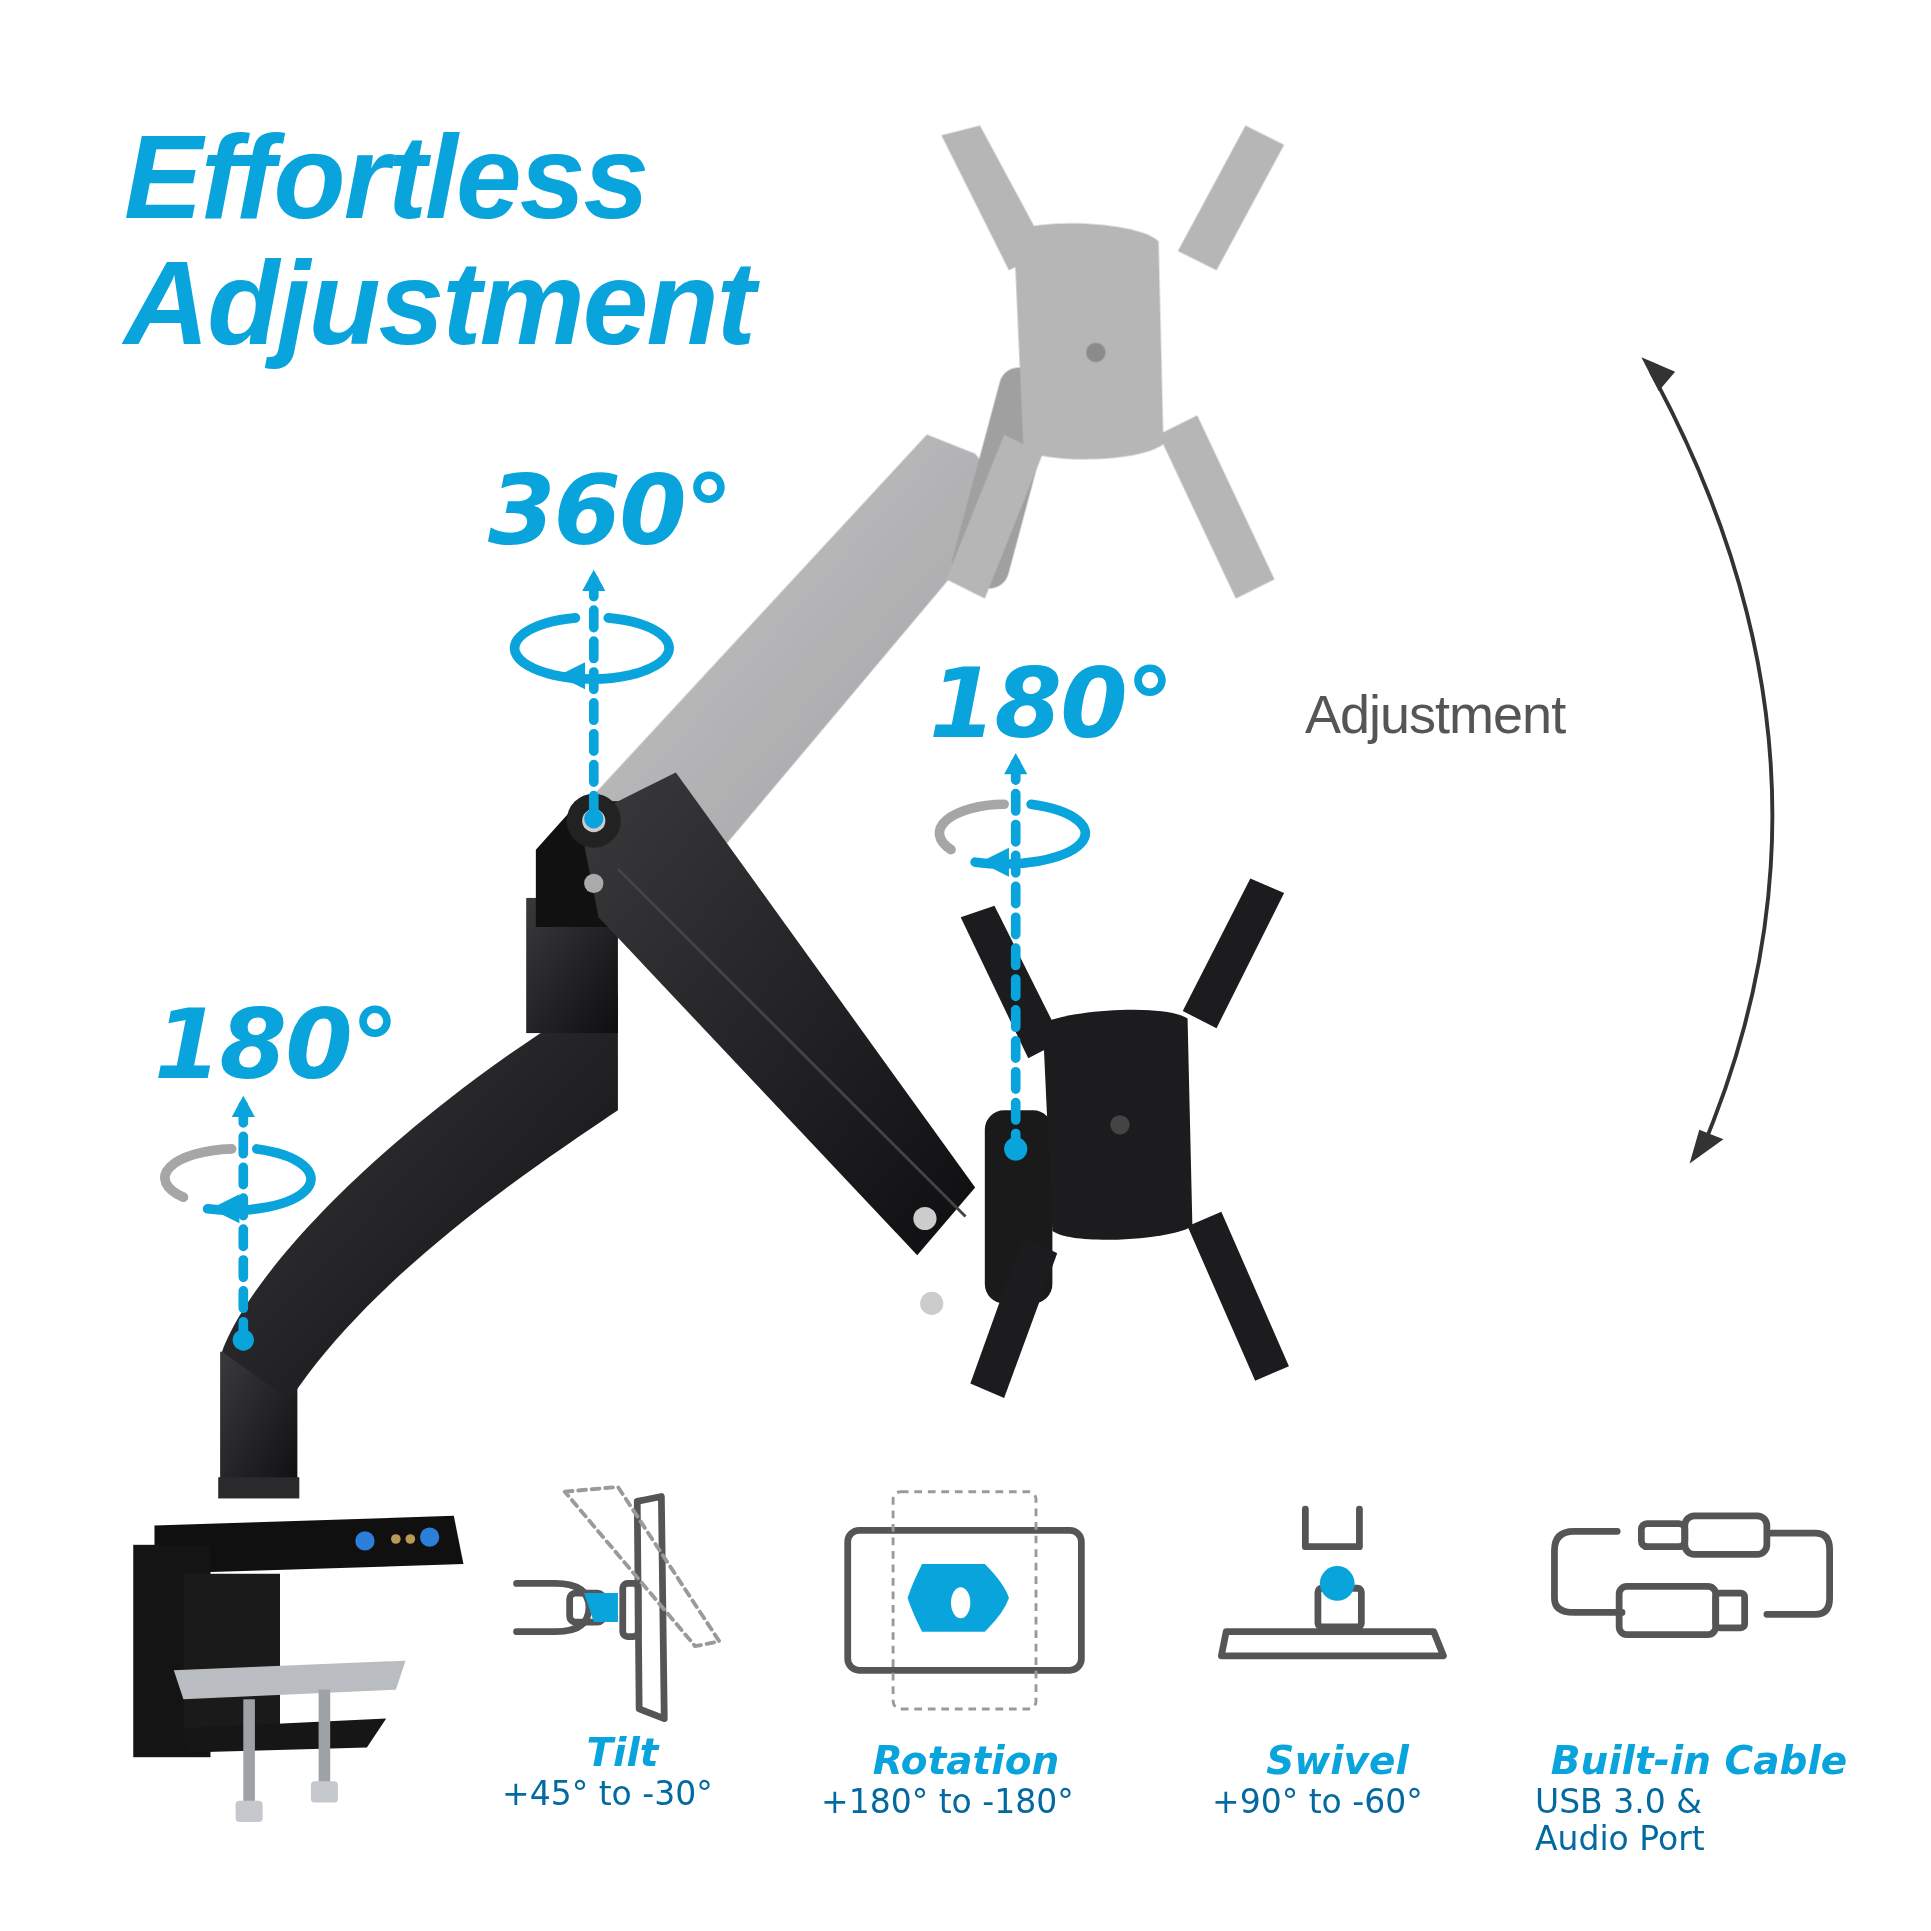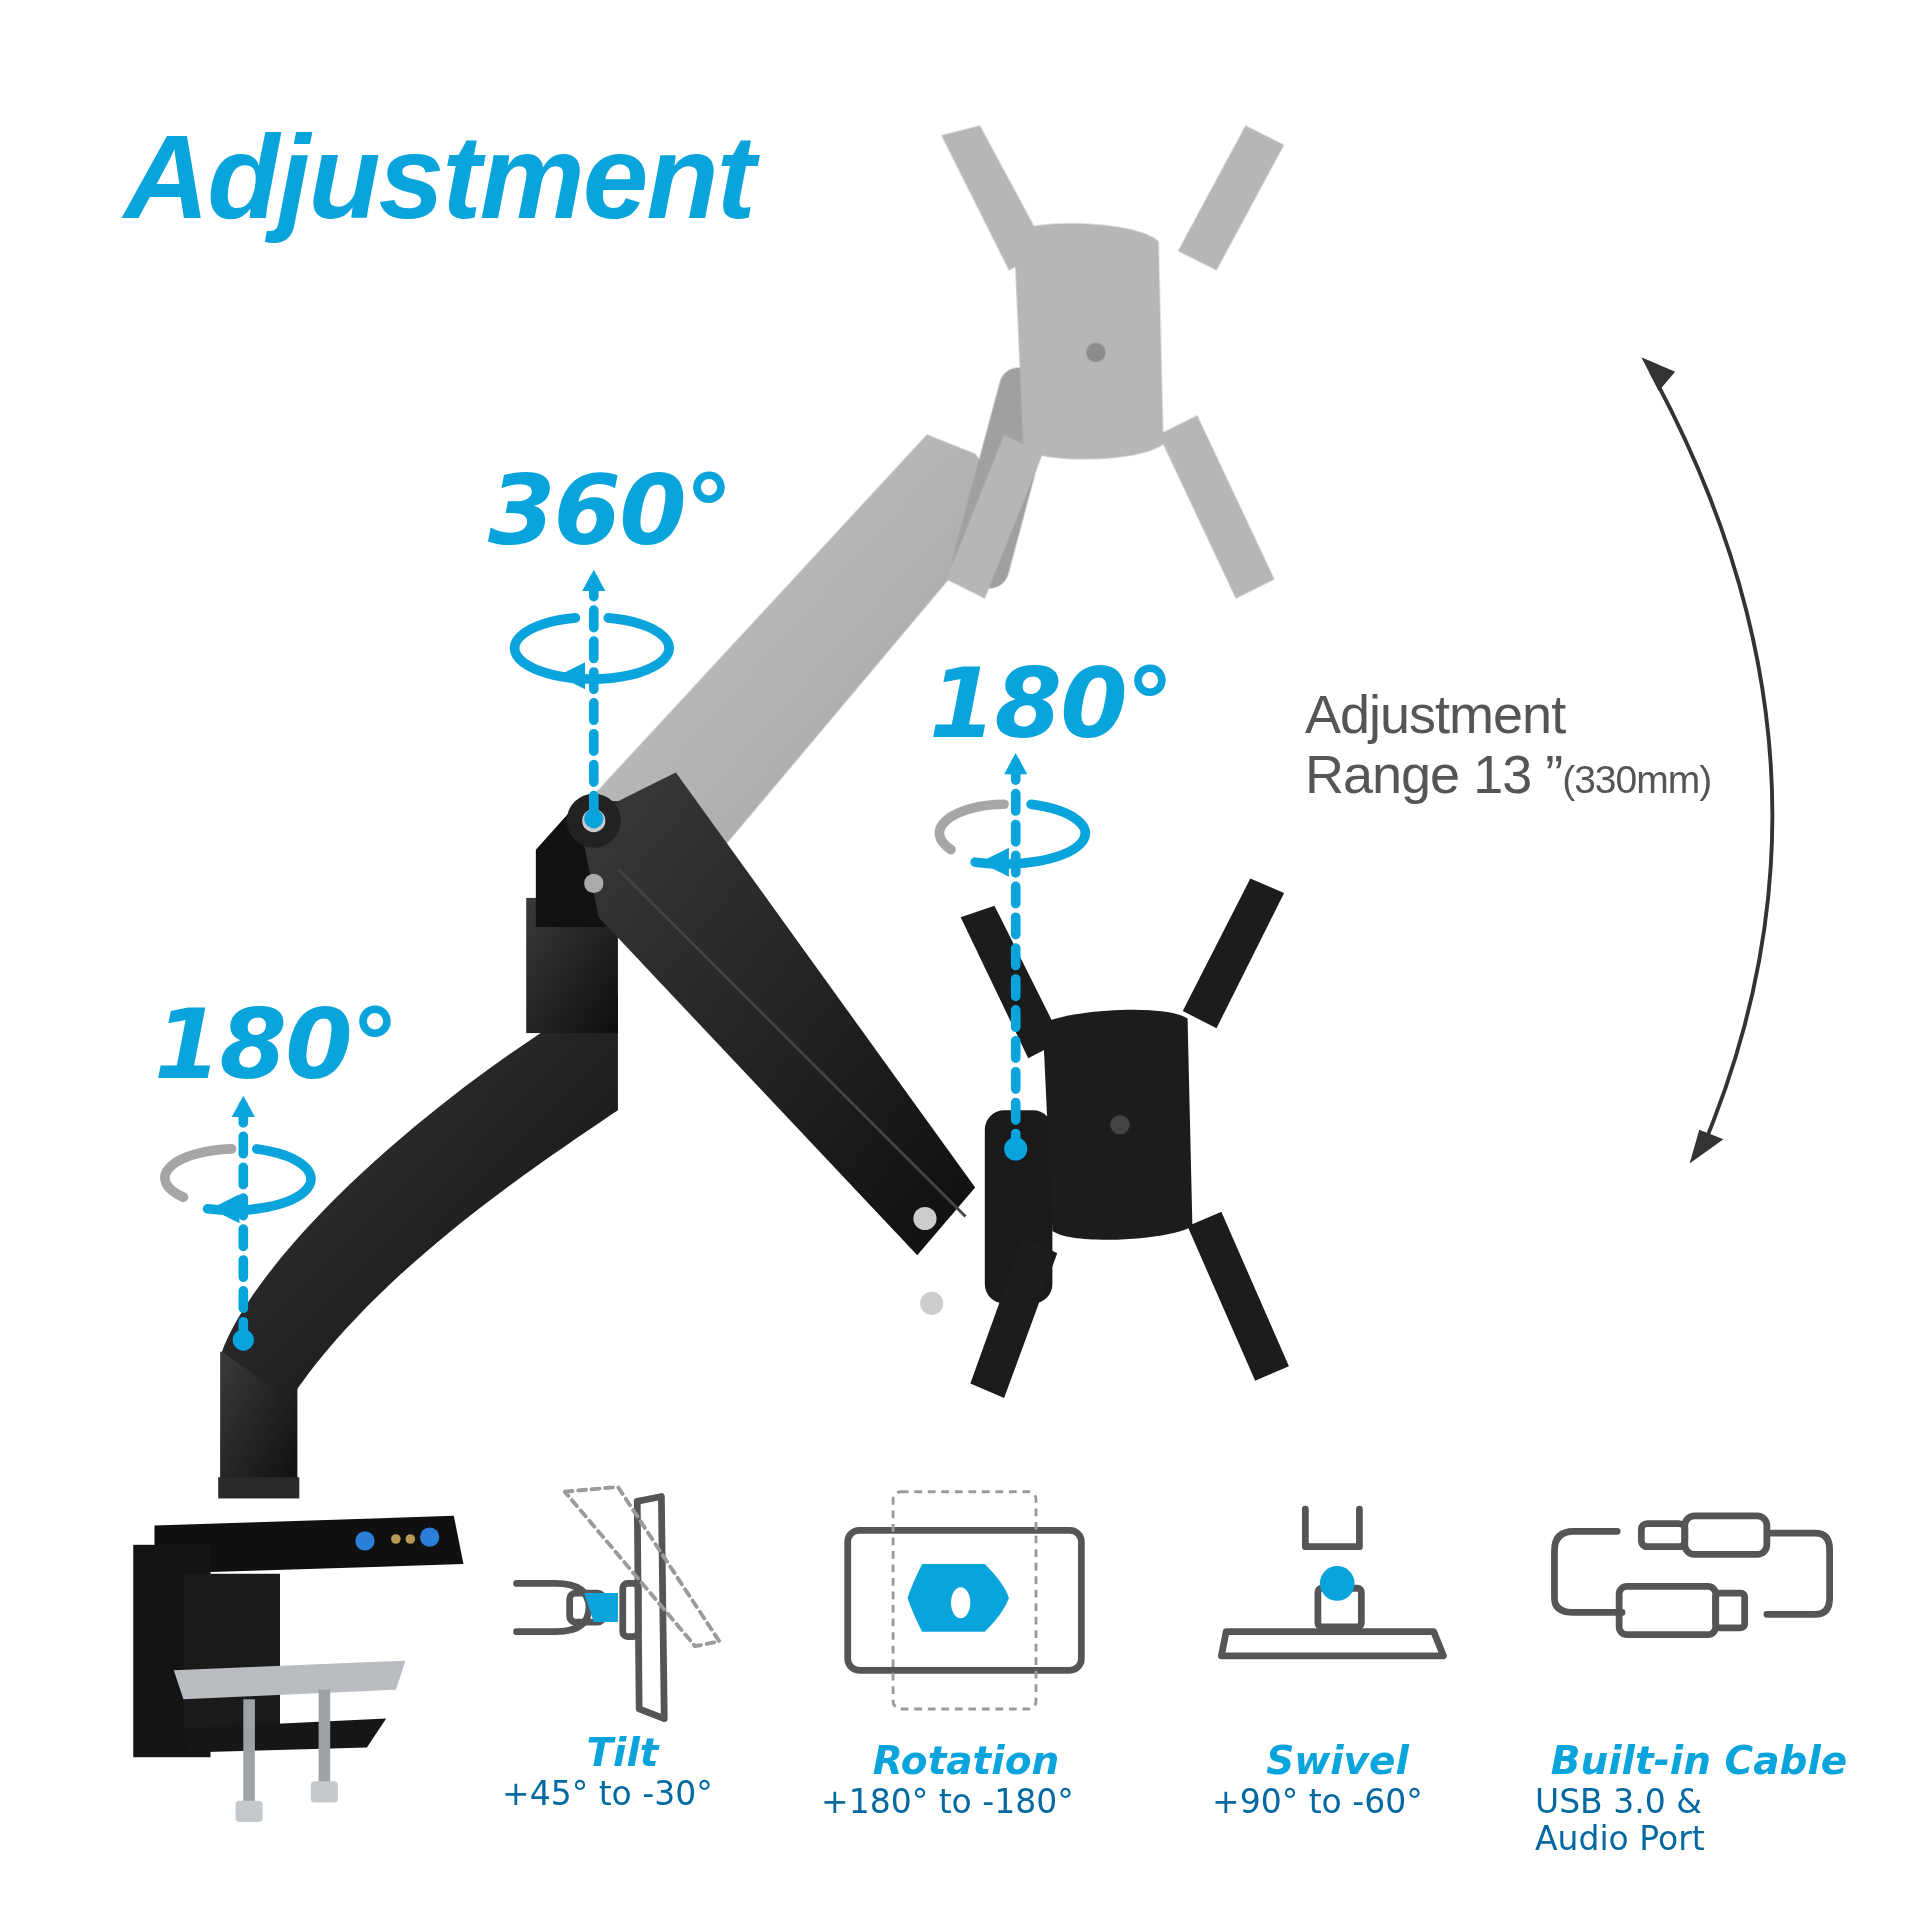--- a/index.html
+++ b/index.html
@@ -144,30 +144,30 @@
     <path d="M1675,1586 L1630,1586 Q1610,1586 1610,1606 L1610,1655 Q1610,1670 1630,1670 L1680,1670"></path>
     <path d="M1835,1588 L1880,1588 Q1895,1588 1895,1605 L1895,1655 Q1895,1672 1880,1672 L1830,1672"></path>
     <rect x1="0" x="1745" y="1570" width="85" height="40" rx="10"></rect>
     <rect x="1700" y="1578" width="45" height="24" rx="6"></rect>
     <rect x="1677" y="1643" width="100" height="50" rx="8"></rect>
     <rect x="1777" y="1650" width="30" height="36" rx="4"></rect>
   </g>
 </svg>
 
 <div class="abs headline">
+  <div>Effortless</div>
   <div>Adjustment</div>
 </div>
 
 <div class="abs deg" style="left:488px;top:462px;">360°</div>
 <div class="abs deg" style="left:929px;top:655px;">180°</div>
 <div class="abs deg" style="left:154px;top:996px;">180°</div>
 
 <div class="abs gas">
   <div>Adjustment</div>
-  <div><span>Range 13 ”</span><span class="small">(330mm)</span></div>
 </div>
 
 <div class="abs" style="left:502px;top:1730px;width:241px;">
   <div class="feat-title">Tilt</div>
   <div class="feat-sub">+45° to -30°</div>
 </div>
 <div class="abs" style="left:821px;top:1738px;width:290px;">
   <div class="feat-title">Rotation</div>
   <div class="feat-sub">+180° to -180°</div>
 </div>

